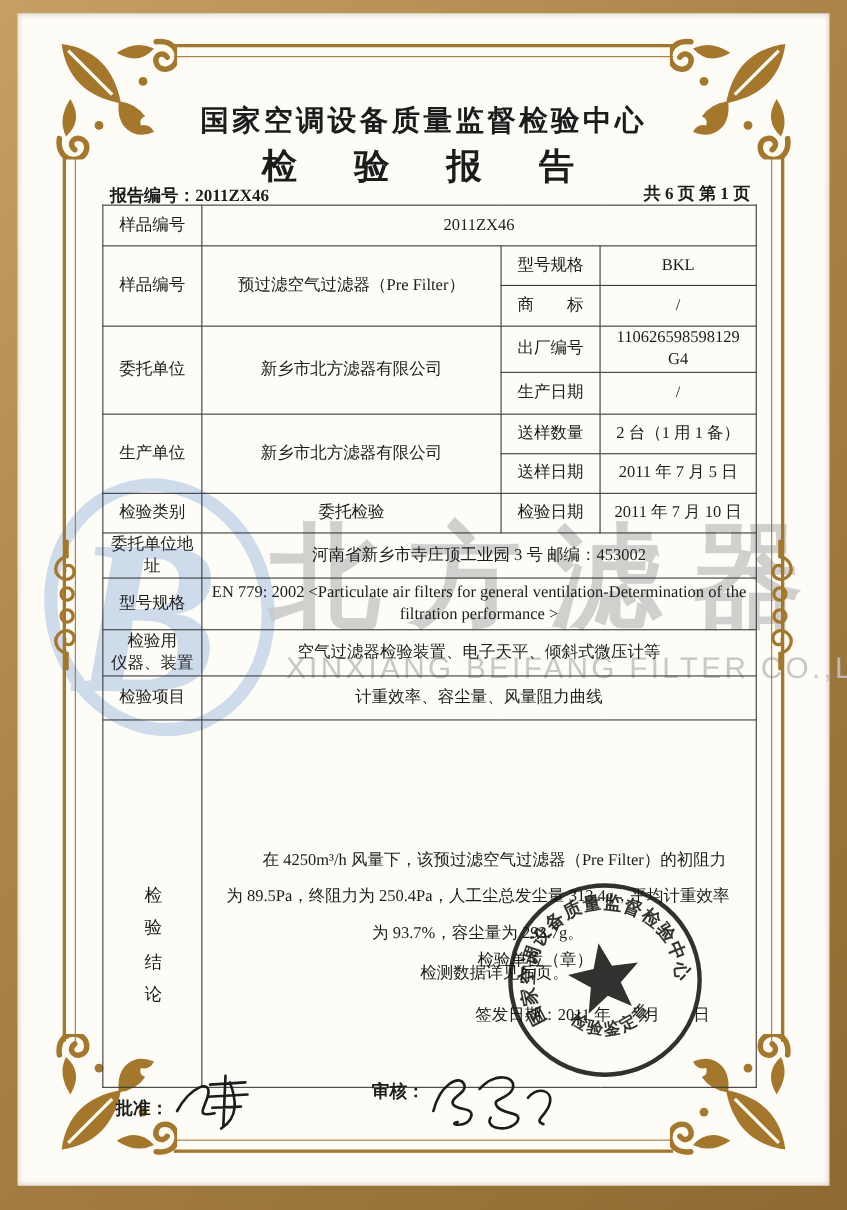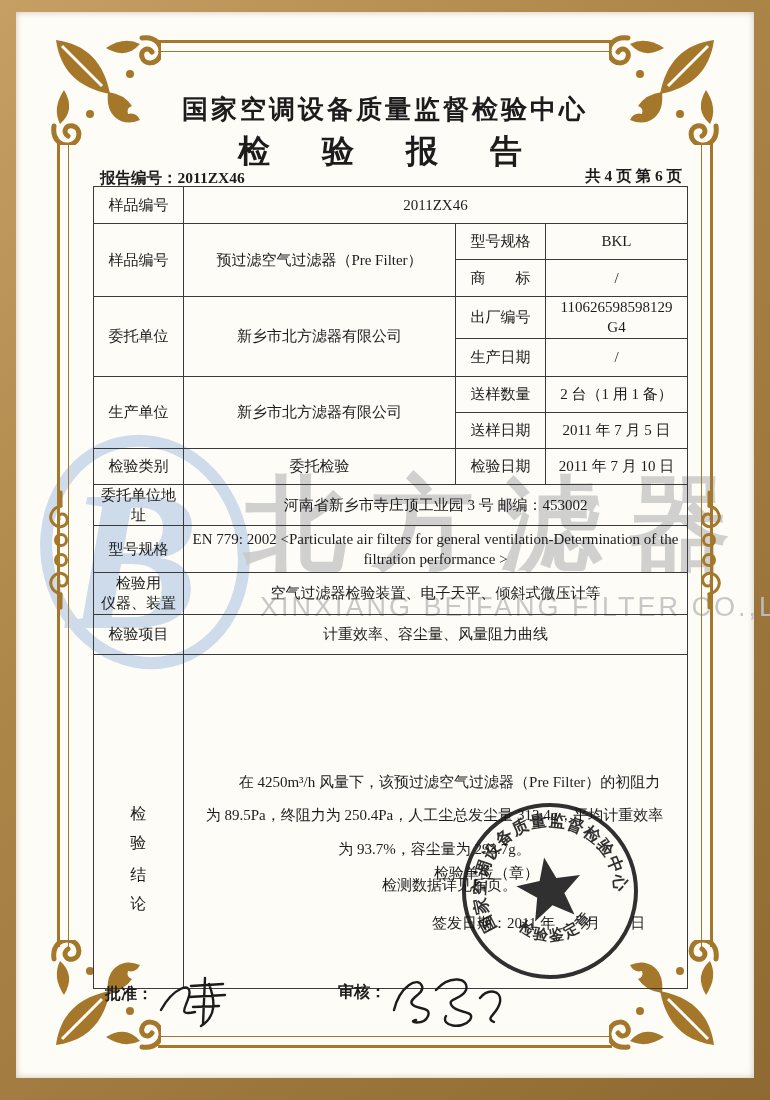--- a/index.html
+++ b/index.html
@@ -49,21 +49,21 @@
   td.concl-cell{position:relative;vertical-align:top;text-align:left;padding:0;}
   .vertical-label{writing-mode:vertical-rl;letter-spacing:1.9em;margin:64px auto 0;
                   font-size:16px;display:block;height:250px;}
   .concl-p1{margin:26px 16px 0 14px;text-indent:2em;font-size:15px;line-height:2.25;}
   .concl-p2{margin:2px 16px 0 14px;text-indent:2em;font-size:15px;line-height:2.25;}
   .unit-seal{position:absolute;left:250px;top:208px;font-size:15px;z-index:3;}
   .issue-date{position:absolute;left:248px;top:258px;font-size:15px;z-index:3;}
   .stamp{position:absolute;left:268px;top:138px;z-index:5;}
   
   .sig-group{position:absolute;z-index:4;display:flex;align-items:flex-start;font-size:16px;font-weight:600;}
-  .sig-approve{left:105px;top:984px;}
+  .sig-approve{left:105px;top:984px;align-items:center;}
   .sig-review{left:338px;top:982px;}
   .sig-chief{left:520px;top:980px;}
   .sig-group svg{margin-top:-14px;}
 </style>
 </head>
 <body>
 
 <div class="page">
   <div class="paper"></div>
 
@@ -149,21 +149,21 @@
       <circle cx="15" cy="50" r="5.5"></circle>
       <circle cx="15" cy="70" r="5.5"></circle>
       <path d="M15,104 C5,102 1,91 9,85 C15,81 23,85 21,92 C19,98 11,97 13,91"></path>
       <path d="M15,104 V118"></path>
     </g>
   </svg>
 
   <div class="center-name">国家空调设备质量监督检验中心</div>
   <div class="report-title">检　验　报　告</div>
   <div class="report-no-line"><span>报告编号：</span><span>2011ZX46</span></div>
-  <div class="pagination">共 4 页 第 6 页</div>
+  <div class="pagination">共 6 页 第 1 页</div>
 
   <table class="report">
     <colgroup>
         <col style="width:90px">
         <col style="width:272px">
         <col style="width:90px">
         <col style="width:142px">
       </colgroup>
     <tbody>
       <tr style="height:37px">

